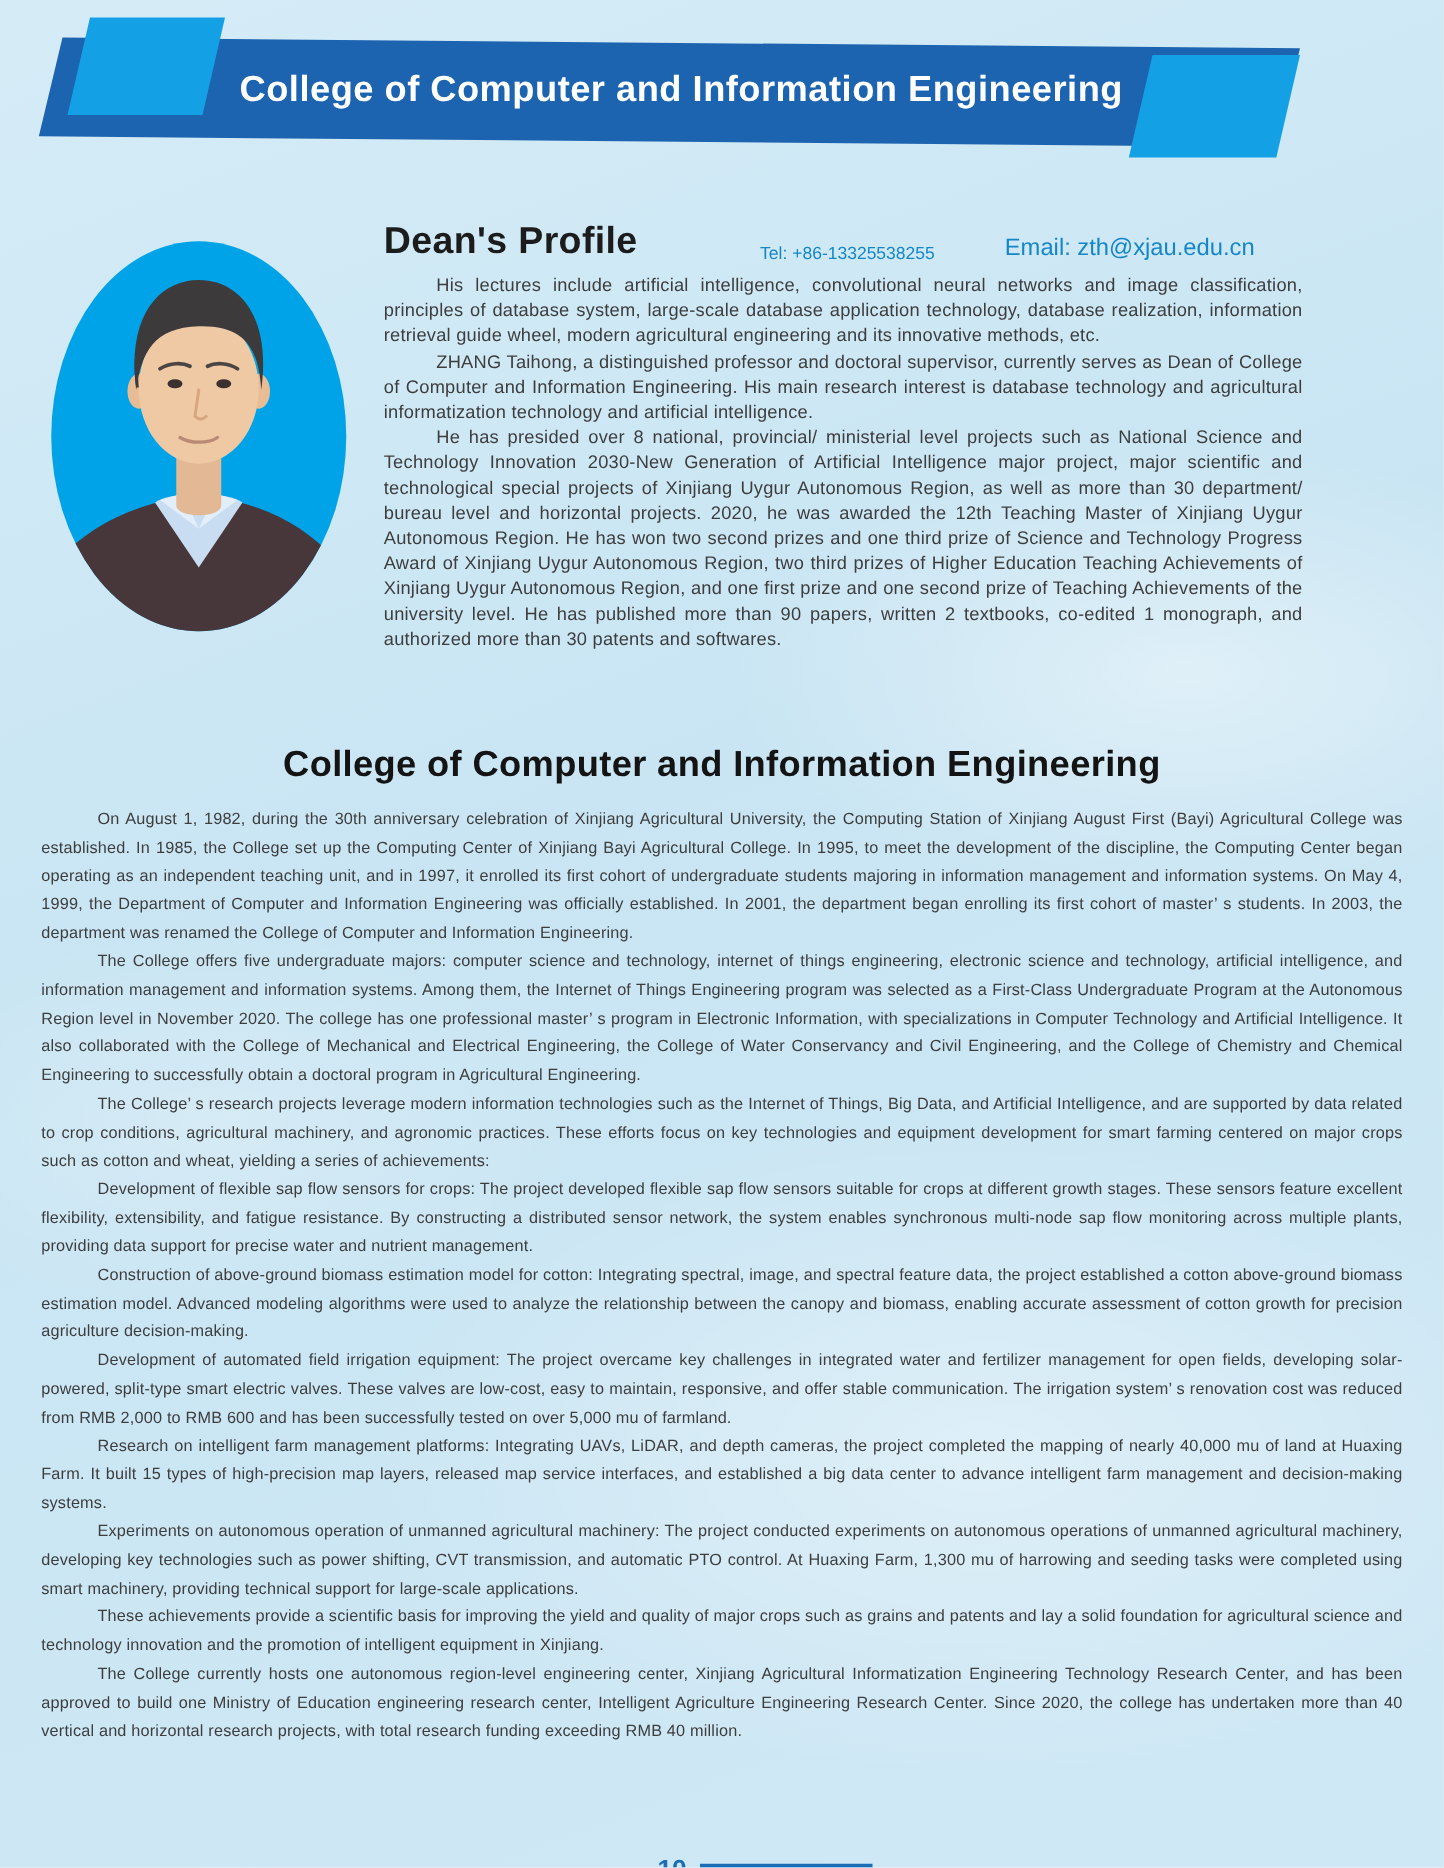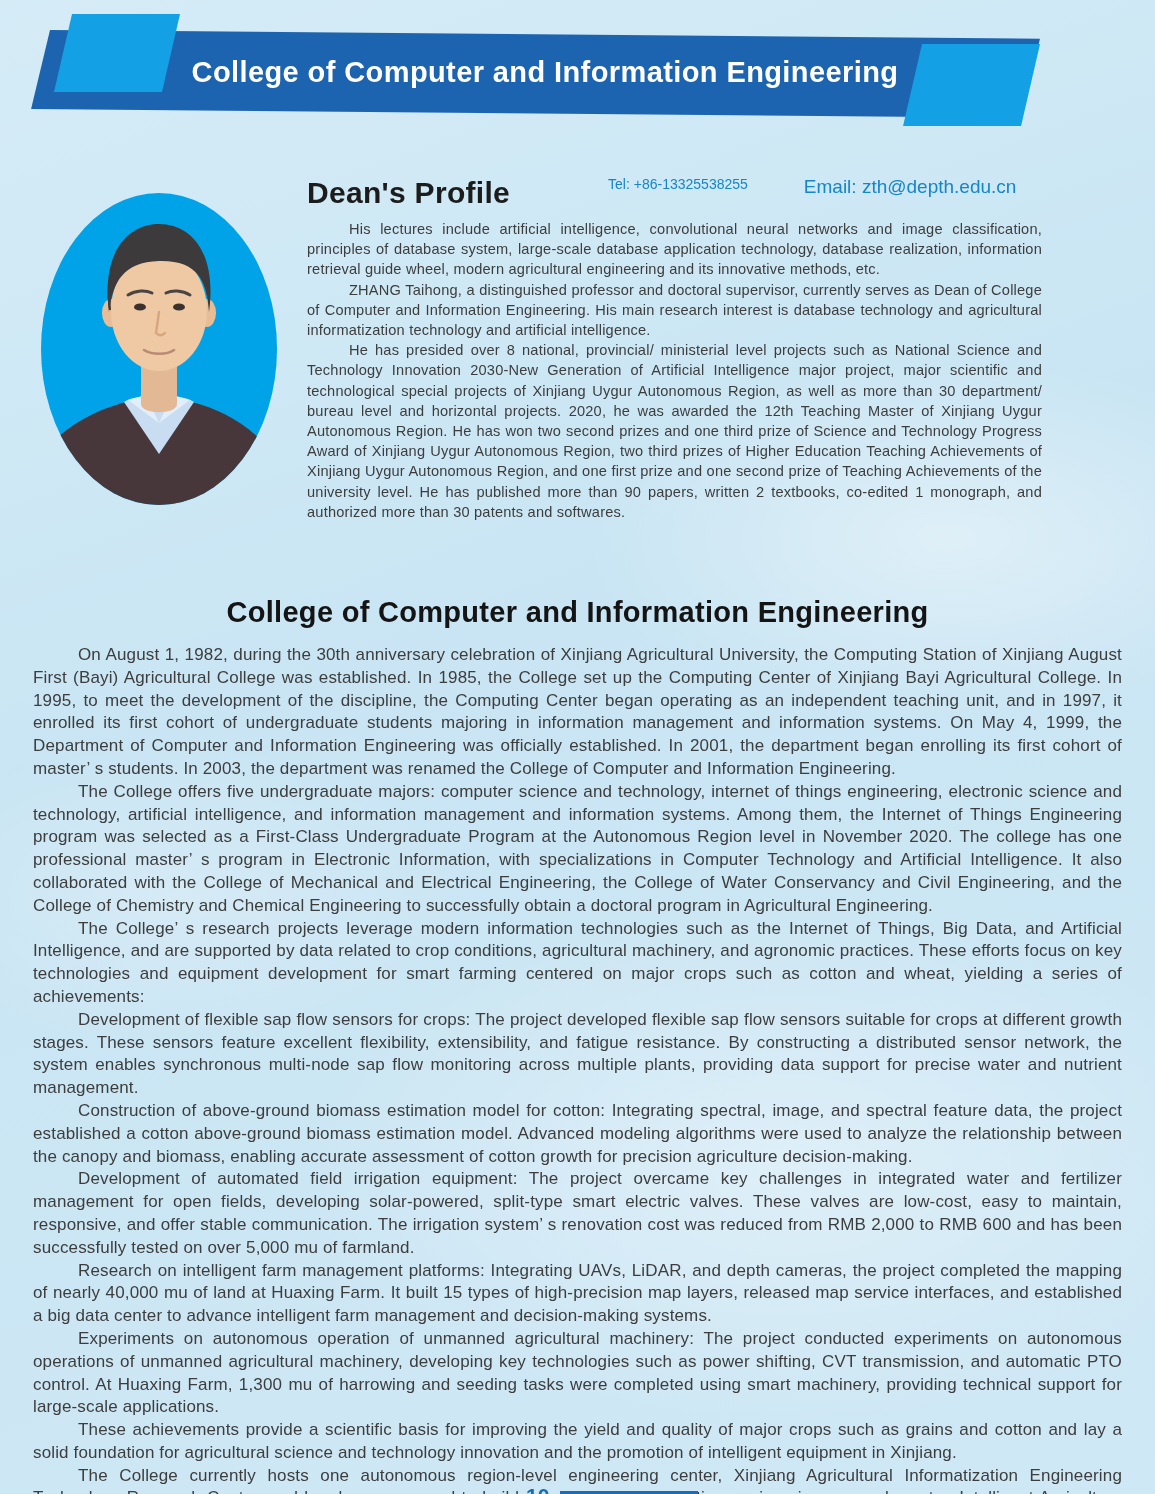--- a/index.html
+++ b/index.html
@@ -60,21 +60,21 @@
     left: 40px; top: 192px;
     width: 238px; height: 314px;
   }
   .dean-content {
     position: absolute;
     left: 307px; top: 176px;
     width: 735px;
   }
   .dean-header {
     display: flex;
-    align-items: flex-start;
+    align-items: flex-end;
     white-space: nowrap;
   }
   .dean-heading {
     font-size: 30px;
     font-weight: bold;
     color: #1c1c1c;
     letter-spacing: 0.3px;
   }
   .dean-tel { margin-left: 98px; color: #1586c8; font-size: 14px; }
   .dean-email { margin-left: 56px; color: #1586c8; font-size: 19px; }
@@ -98,21 +98,21 @@
   .section-title {
     margin: 0 0 15px 0;
     text-align: center;
     font-size: 29px;
     font-weight: bold;
     color: #141414;
     letter-spacing: 0.3px;
   }
   .section p {
     margin: 0;
-    font-size: 17px;
+    font-size: 13px;
     line-height: 22.8px;
     letter-spacing: 0.15px;
     color: #3d3d3d;
     text-align: justify;
     text-indent: 45px;
   }
 
   
   .footer-number {
     position: absolute;
@@ -174,39 +174,39 @@
 
         <path d="M104,158 C112,163 127,163 134,158" stroke="#b98a74" stroke-width="2.6" fill="none" stroke-linecap="round"></path>
       </g>
     </svg>
   </div>
 
   <div class="dean-content">
     <div class="dean-header">
       <span class="dean-heading">Dean's Profile</span>
       <span class="dean-tel">Tel: +86-13325538255</span>
-      <span class="dean-email">Email: zth@depth.edu.cn</span>
+      <span class="dean-email">Email: zth@xjau.edu.cn</span>
     </div>
     <div class="dean-text">
       <p>His lectures include artificial intelligence, convolutional neural networks and image classification, principles of database system, large-scale database application technology, database realization, information retrieval guide wheel, modern agricultural engineering and its innovative methods, etc.</p>
       <p>ZHANG Taihong, a distinguished professor and doctoral supervisor, currently serves as Dean of College of Computer and Information Engineering. His main research interest is database technology and agricultural informatization technology and artificial intelligence.</p>
       <p>He has presided over 8 national, provincial/ ministerial level projects such as National Science and Technology Innovation 2030-New Generation of Artificial Intelligence major project, major scientific and technological special projects of Xinjiang Uygur Autonomous Region, as well as more than 30 department/ bureau level and horizontal projects. 2020, he was awarded the 12th Teaching Master of Xinjiang Uygur Autonomous Region. He has won two second prizes and one third prize of Science and Technology Progress Award of Xinjiang Uygur Autonomous Region, two third prizes of Higher Education Teaching Achievements of Xinjiang Uygur Autonomous Region, and one first prize and one second prize of Teaching Achievements of the university level. He has published more than 90 papers, written 2 textbooks, co-edited 1 monograph, and authorized more than 30 patents and softwares.</p>
     </div>
   </div>
 
   <div class="section">
     <h2 class="section-title">College of Computer and Information Engineering</h2>
     <p>On August 1, 1982, during the 30th anniversary celebration of Xinjiang Agricultural University, the Computing Station of Xinjiang August First (Bayi) Agricultural College was established. In 1985, the College set up the Computing Center of Xinjiang Bayi Agricultural College. In 1995, to meet the development of the discipline, the Computing Center began operating as an independent teaching unit, and in 1997, it enrolled its first cohort of undergraduate students majoring in information management and information systems. On May 4, 1999, the Department of Computer and Information Engineering was officially established. In 2001, the department began enrolling its first cohort of master’ s students. In 2003, the department was renamed the College of Computer and Information Engineering.</p>
     <p>The College offers five undergraduate majors: computer science and technology, internet of things engineering, electronic science and technology, artificial intelligence, and information management and information systems. Among them, the Internet of Things Engineering program was selected as a First-Class Undergraduate Program at the Autonomous Region level in November 2020. The college has one professional master’ s program in Electronic Information, with specializations in Computer Technology and Artificial Intelligence. It also collaborated with the College of Mechanical and Electrical Engineering, the College of Water Conservancy and Civil Engineering, and the College of Chemistry and Chemical Engineering to successfully obtain a doctoral program in Agricultural Engineering.</p>
     <p>The College’ s research projects leverage modern information technologies such as the Internet of Things, Big Data, and Artificial Intelligence, and are supported by data related to crop conditions, agricultural machinery, and agronomic practices. These efforts focus on key technologies and equipment development for smart farming centered on major crops such as cotton and wheat, yielding a series of achievements:</p>
     <p>Development of flexible sap flow sensors for crops: The project developed flexible sap flow sensors suitable for crops at different growth stages. These sensors feature excellent flexibility, extensibility, and fatigue resistance. By constructing a distributed sensor network, the system enables synchronous multi-node sap flow monitoring across multiple plants, providing data support for precise water and nutrient management.</p>
     <p>Construction of above-ground biomass estimation model for cotton: Integrating spectral, image, and spectral feature data, the project established a cotton above-ground biomass estimation model. Advanced modeling algorithms were used to analyze the relationship between the canopy and biomass, enabling accurate assessment of cotton growth for precision agriculture decision-making.</p>
     <p>Development of automated field irrigation equipment: The project overcame key challenges in integrated water and fertilizer management for open fields, developing solar-powered, split-type smart electric valves. These valves are low-cost, easy to maintain, responsive, and offer stable communication. The irrigation system’ s renovation cost was reduced from RMB 2,000 to RMB 600 and has been successfully tested on over 5,000 mu of farmland.</p>
     <p>Research on intelligent farm management platforms: Integrating UAVs, LiDAR, and depth cameras, the project completed the mapping of nearly 40,000 mu of land at Huaxing Farm. It built 15 types of high-precision map layers, released map service interfaces, and established a big data center to advance intelligent farm management and decision-making systems.</p>
     <p>Experiments on autonomous operation of unmanned agricultural machinery: The project conducted experiments on autonomous operations of unmanned agricultural machinery, developing key technologies such as power shifting, CVT transmission, and automatic PTO control. At Huaxing Farm, 1,300 mu of harrowing and seeding tasks were completed using smart machinery, providing technical support for large-scale applications.</p>
-    <p>These achievements provide a scientific basis for improving the yield and quality of major crops such as grains and cotton and lay a solid foundation for agricultural science and technology innovation and the promotion of intelligent equipment in Xinjiang.</p>
+    <p>These achievements provide a scientific basis for improving the yield and quality of major crops such as grains and patents and lay a solid foundation for agricultural science and technology innovation and the promotion of intelligent equipment in Xinjiang.</p>
     <p>The College currently hosts one autonomous region-level engineering center, Xinjiang Agricultural Informatization Engineering Technology Research Center, and has been approved to build one Ministry of Education engineering research center, Intelligent Agriculture Engineering Research Center. Since 2020, the college has undertaken more than 40 vertical and horizontal research projects, with total research funding exceeding RMB 40 million.</p>
   </div>
 
   <div class="footer-number">10</div>
   <div class="footer-bar"></div>
 
 </div>
 
 </body></html>

